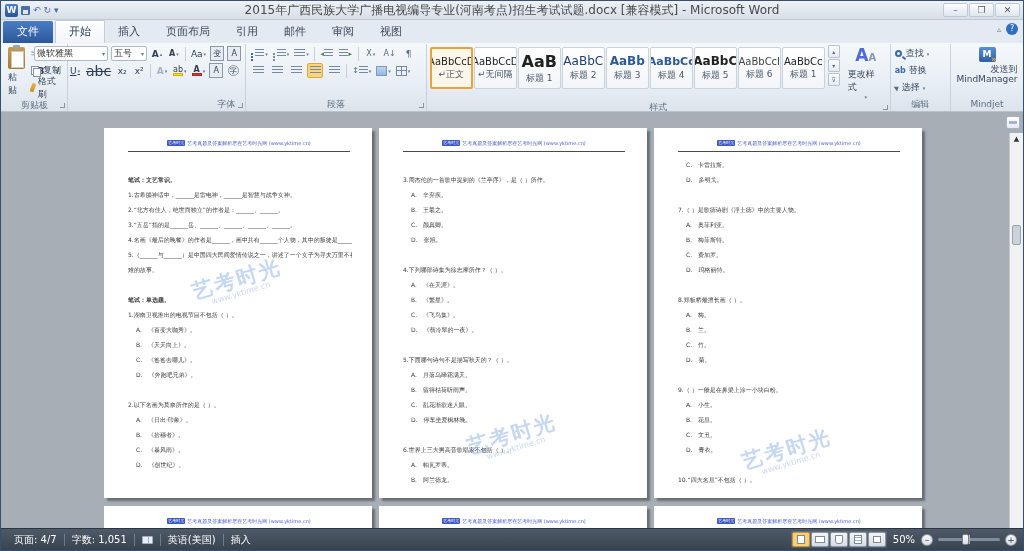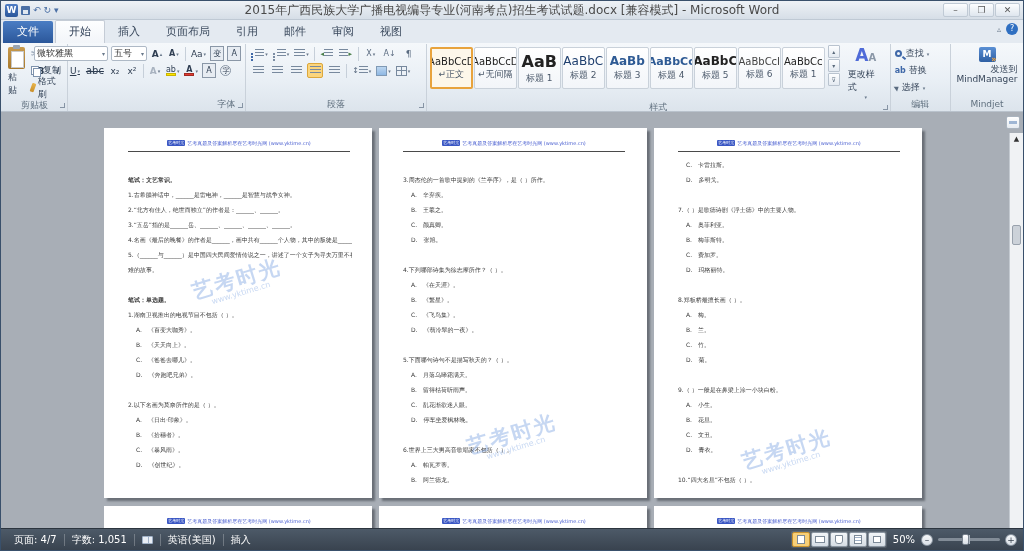--- a/index.html
+++ b/index.html
@@ -47,21 +47,21 @@
   .copyicon:after{left:2px;top:2px;}
   .fpicon{width:4px;height:9px;background:linear-gradient(#e8b54d,#c98f2a);border-radius:1px;transform:rotate(20deg);}
 
   
   .combo{display:flex;align-items:center;border:1px solid #aeb9c6;background:#fff;height:15px;font-size:9px;color:#333;padding:0 2px;border-radius:2px;}
   .combo .arr{margin-left:auto;font-size:6px;color:#6a7a8c;padding-left:3px;}
   .fbtn{min-width:14px;height:15px;display:flex;align-items:center;justify-content:center;font-size:9px;color:#2f3e52;padding:0 1px;}
   .fbtn .arr{font-size:5px;color:#6a7a8c;margin-left:1px;}
   .sep{width:1px;height:14px;background:#c6cfd9;margin:0 1px;}
   .ubar{text-decoration:underline;}
-  .strk{text-decoration:line-through;font-size:10px;}
+  .strk{text-decoration:line-through;font-size:14px;}
   .hlico{display:flex;flex-direction:column;align-items:center;line-height:7px;font-size:8px;}
   .bar-y{width:10px;height:3px;background:#ffe400;border:1px solid #c9b400;}
   .bar-r{width:10px;height:3px;background:#e03c32;border:1px solid #a32a22;}
   .abox{border:1px solid #8a97a7;padding:0 1px;font-size:8px;background:#e7ecf2;}
   .acirc{width:11px;height:11px;border:1px solid #8a97a7;border-radius:50%;font-size:7px;display:flex;align-items:center;justify-content:center;}
   .grayA{color:#a9b3c0;}
 
   
   .pbtn{min-width:16px;height:15px;display:flex;align-items:center;justify-content:center;padding:0 1px;}
   .pbtn .arr{font-size:5px;color:#6a7a8c;margin-left:1px;}

